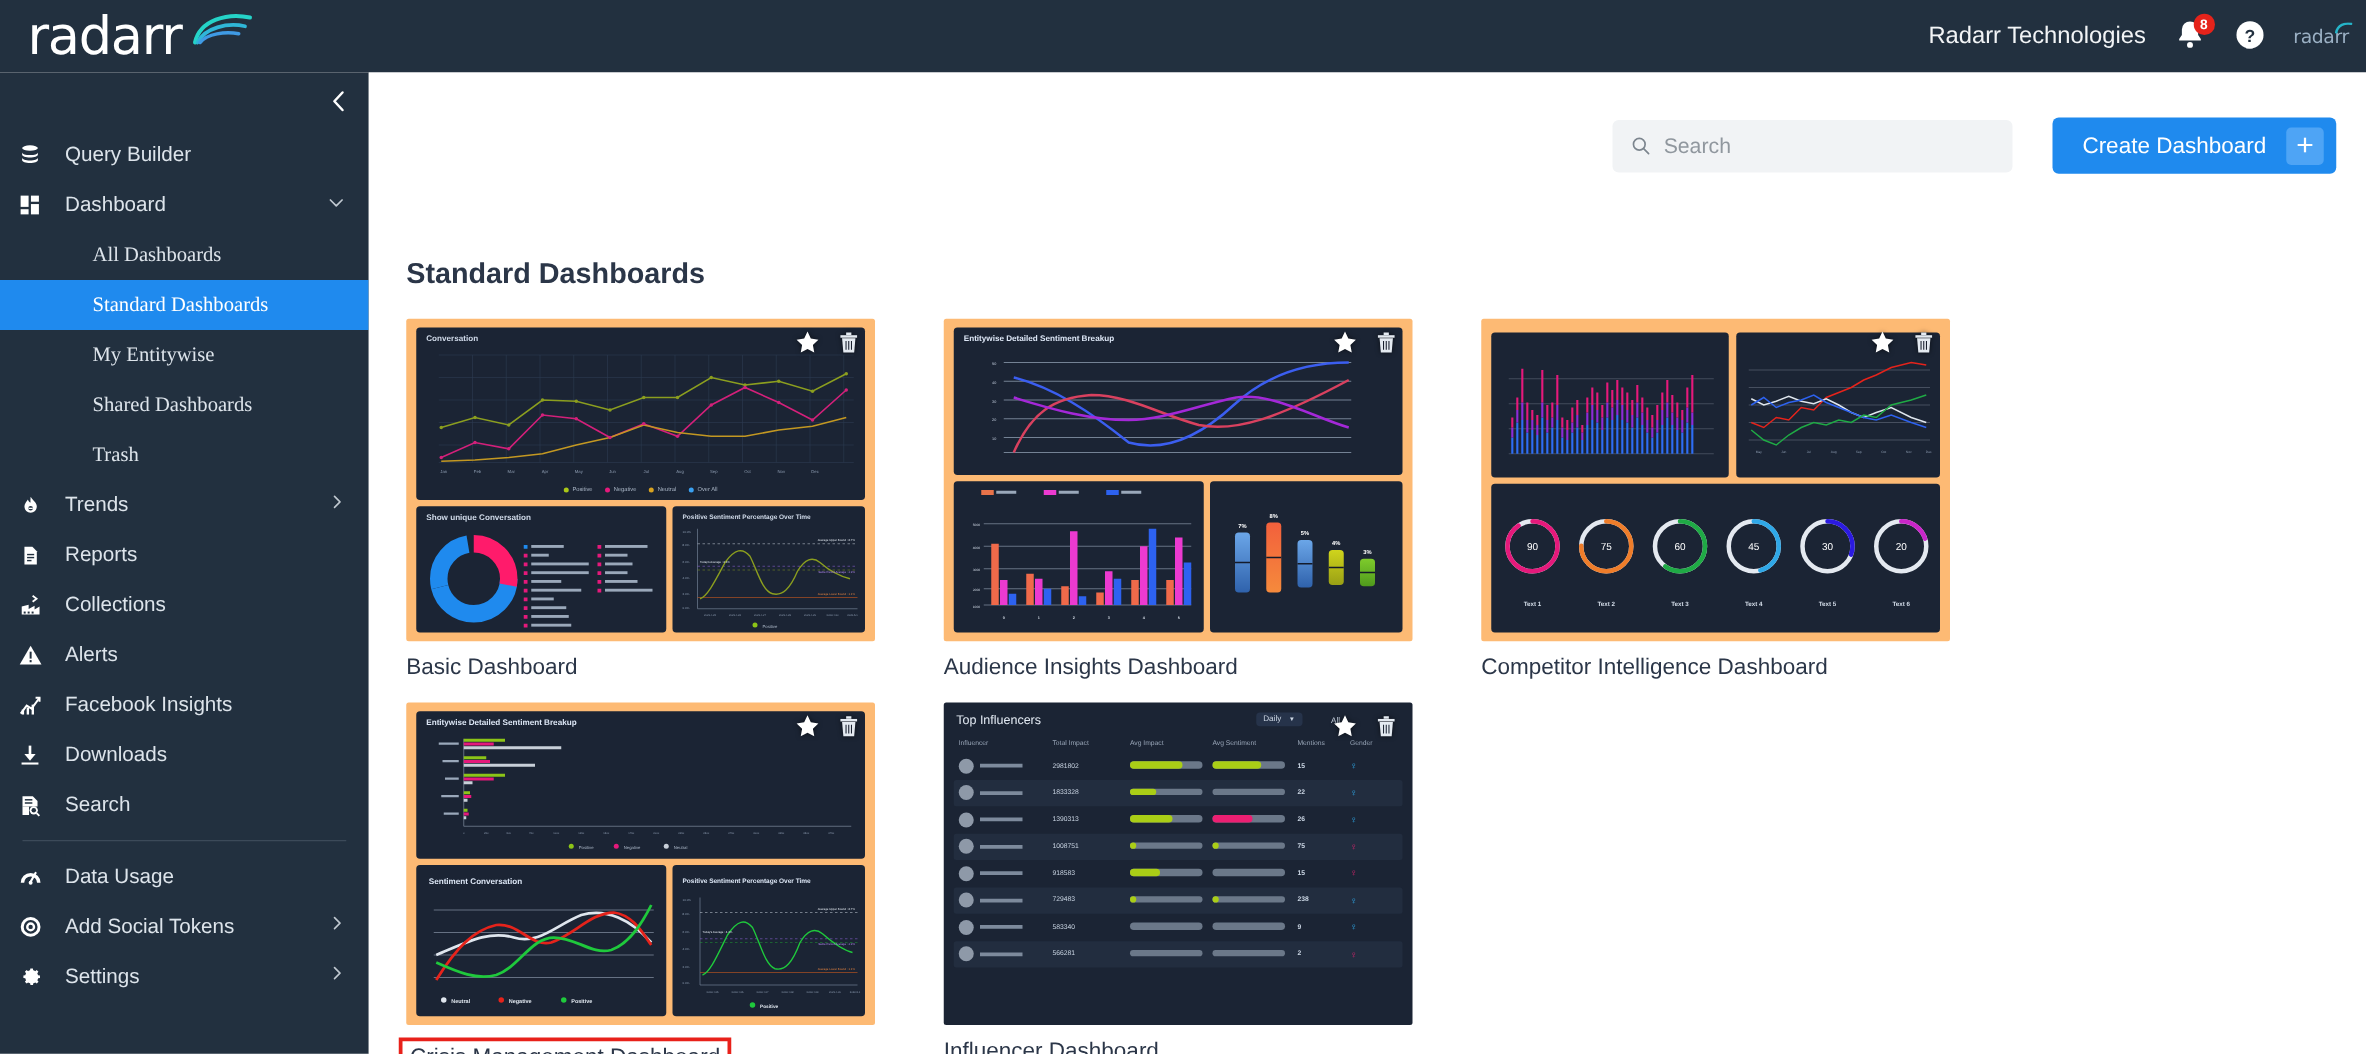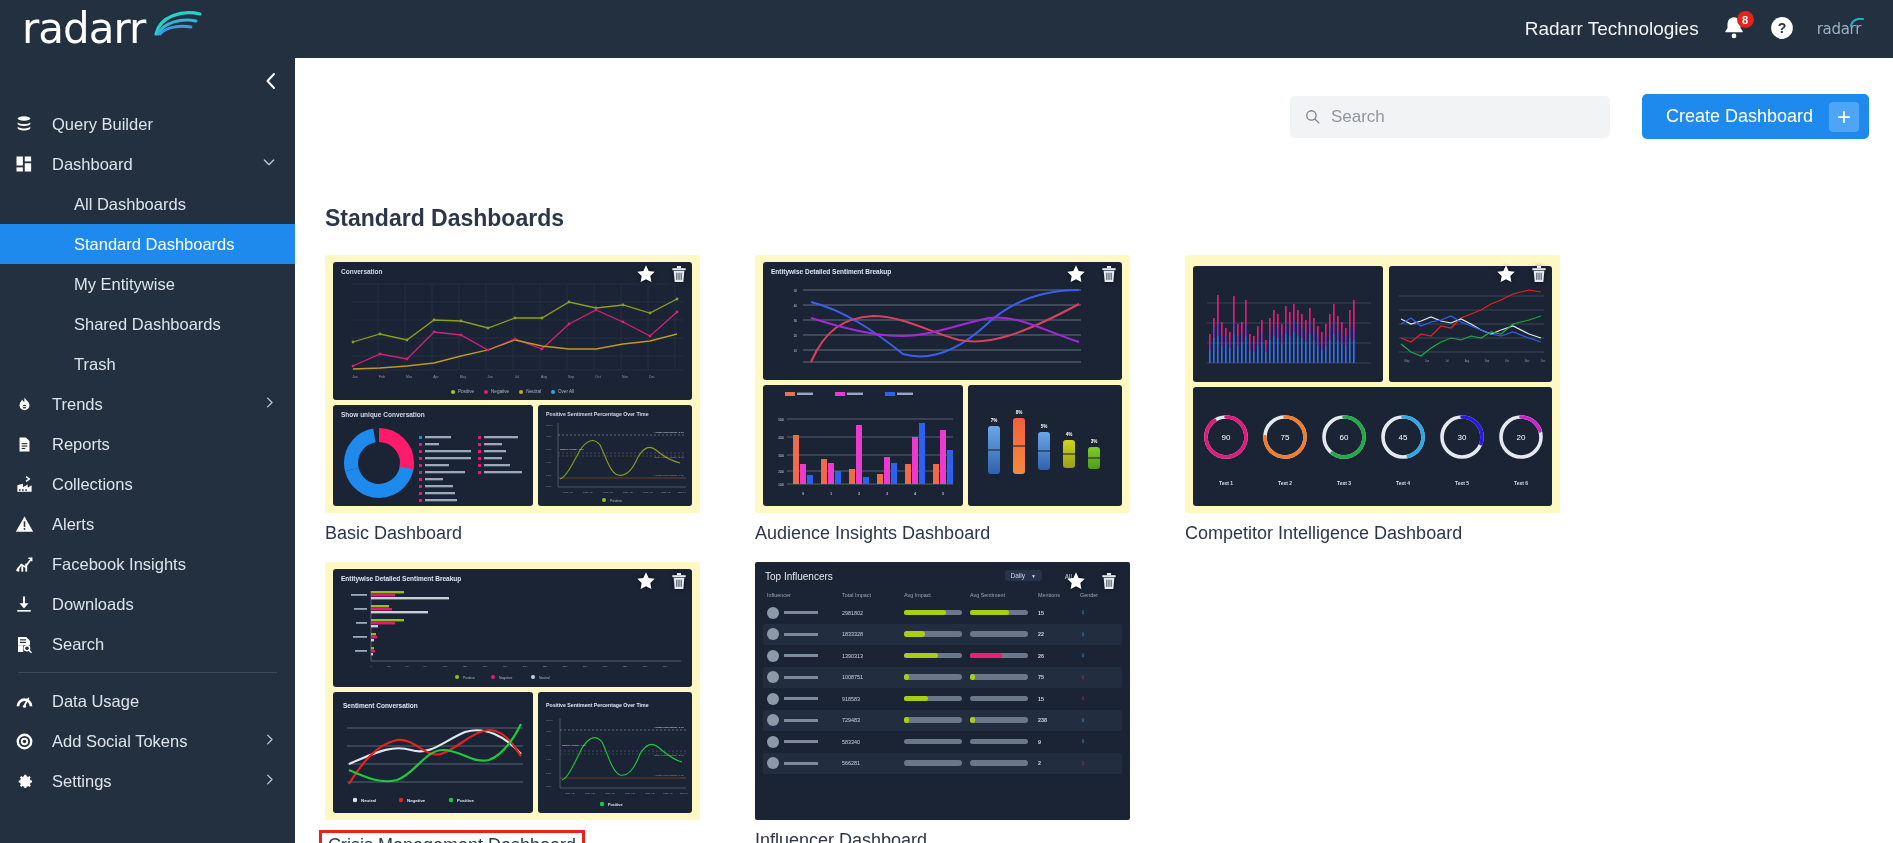--- a/index.html
+++ b/index.html
@@ -14,21 +14,21 @@
     position: absolute; left: 0; top: 0; width: 1893px; height: 58px;
     background: #22303f; display: flex; align-items: center;
   }
   .logo-wrap { position: absolute; left: 22px; top: 6px; width: 200px; height: 46px; }
   .logo-text {
     font-size: 42px; font-weight: 400; letter-spacing: -1px;
     color: #ffffff; line-height: 46px; font-family: "DejaVu Sans", sans-serif;
   }
   .logo-arc { position: absolute; left: 130px; top: 2px; }
   .topbar-right {
-    position: absolute; right: 32px; top: 0; height: 58px;
+    position: absolute; right: 14px; top: 0; height: 58px;
     display: flex; align-items: center; gap: 22px;
   }
   .org-name { color: #f2f4f6; font-size: 19px; }
   .bell-wrap { position: relative; width: 26px; height: 30px; cursor: pointer; }
   .badge {
     position: absolute; right: -7px; top: -3px; min-width: 17px; height: 17px;
     background: #e5231b; border-radius: 50%; color: #fff; font-size: 11px;
     font-weight: 700; display: flex; align-items: center; justify-content: center;
     padding: 0 3px;
   }
@@ -51,21 +51,21 @@
     color: #dde4eb; font-size: 16.5px; cursor: pointer; position: relative;
   }
   .nav-item .ico {
     width: 24px; height: 22px; margin-right: 16px; display: flex;
     align-items: center; justify-content: center; flex: 0 0 24px;
   }
   .nav-item .lbl { flex: 1; white-space: nowrap; }
   .nav-item .chev { margin-right: 18px; opacity: .85; }
   .sub-item {
     display: flex; align-items: center; height: 40px; padding-left: 74px;
-    color: #dde4eb; font-size: 16.5px; cursor: pointer;
+    color: #dde4eb; font-size: 16.5px; cursor: pointer; font-family: Liberation Serif, serif;
   }
   .sub-item.active { background: #1f8aee; color: #fff; }
   .nav-divider { height: 1px; background: #3c4a59; margin: 8px 18px 8px 18px; }
   
   .main {
     position: absolute; left: 295px; top: 58px; width: 1598px; height: 785px;
     background: #ffffff;
   }
   .toolbar {
     position: absolute; right: 24px; top: 36px; display: flex;
@@ -95,21 +95,21 @@
   .page-title {
     position: absolute; left: 30px; top: 147px; font-size: 23px;
     font-weight: 700; color: #2b3648;
   }
   .card-grid {
     position: absolute; left: 30px; top: 197px; width: 1540px;
     display: flex; flex-wrap: wrap; gap: 0 55px;
   }
   .card { width: 375px; margin-bottom: 18px; }
   .thumb {
-    width: 375px; height: 258px; background: #fef9c3; position: relative;
+    width: 375px; height: 258px; background: #fdba74; position: relative;
     overflow: hidden; cursor: pointer; border-radius: 2px;
   }
   .thumb-icons {
     position: absolute; right: 11px; top: 8px; display: flex; gap: 12px;
     z-index: 20; align-items: flex-start;
   }
   .thumb-icons svg { filter: drop-shadow(0 0 2px rgba(0,0,0,.6)); cursor: pointer; }
   .card-label {
     margin-top: 10px; font-size: 18px; color: #2b3648; display: inline-block;
     cursor: pointer;

